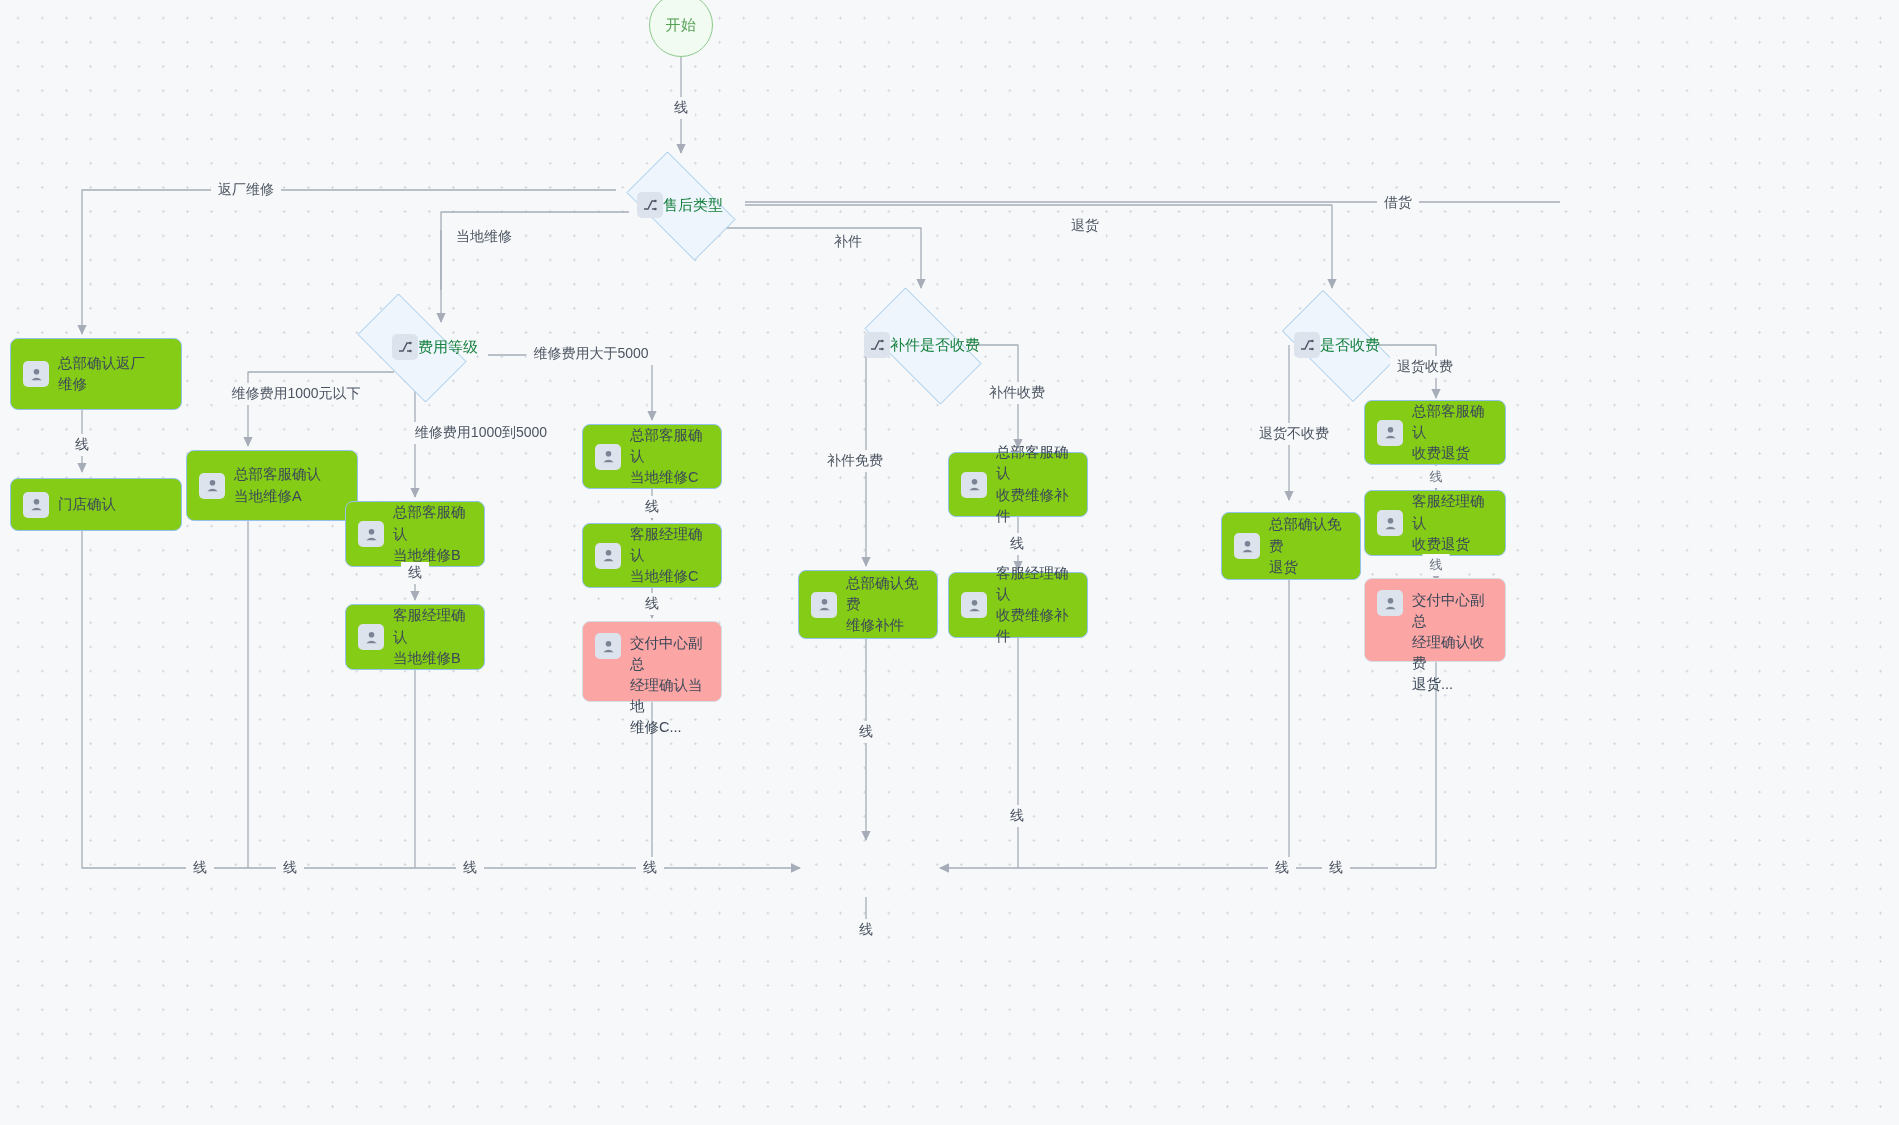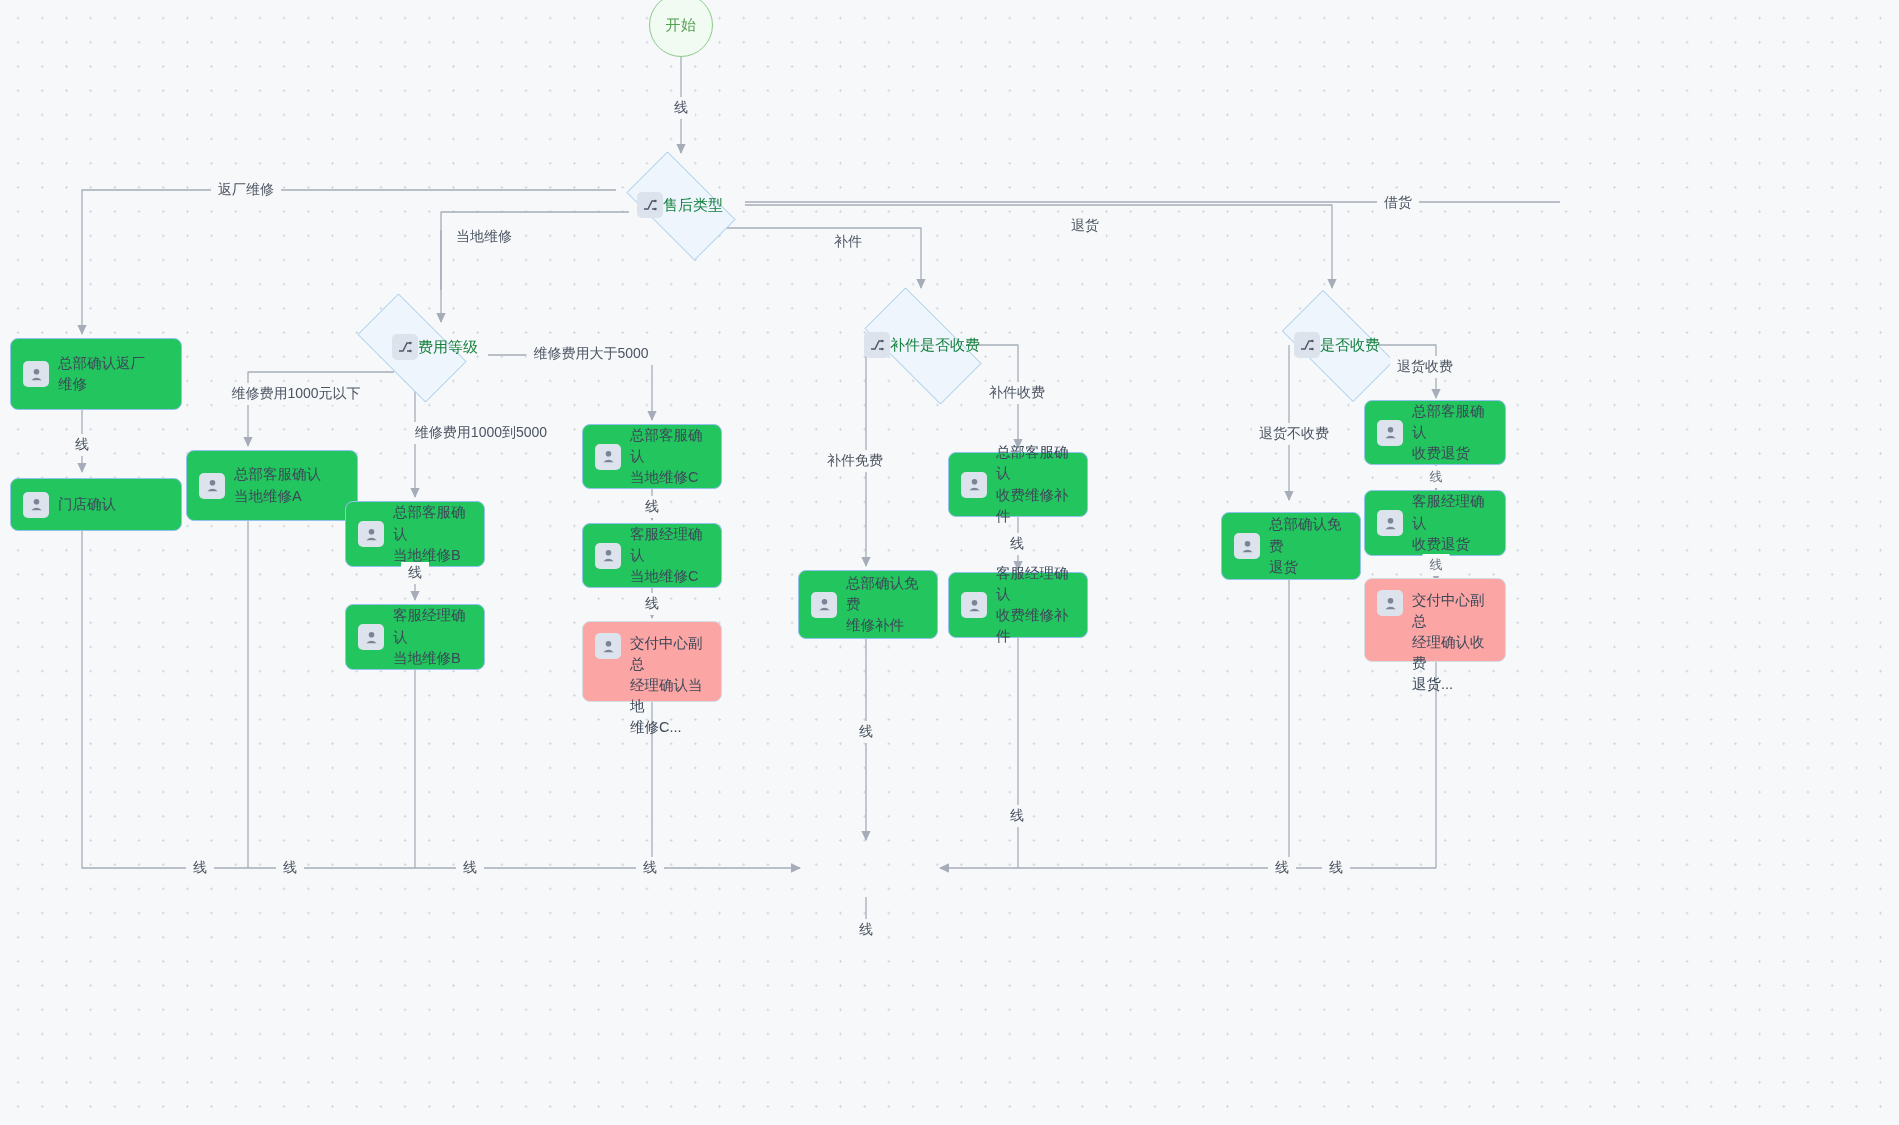--- a/index.html
+++ b/index.html
@@ -20,21 +20,21 @@
   .startnode{
     width:64px;height:64px;border-radius:50%;
     border:1.5px solid #8cc98c;background:#f2fbf2;
     display:flex;align-items:center;justify-content:center;
     color:#52a052;font-size:15px;letter-spacing:.5px;
   }
 
   
   .task{
     border:1px solid #93c3ea;border-radius:8px;
-    background:#22c55e;
+    background:#84cc16;
     display:flex;align-items:center;gap:9px;
     padding:11px 12px;box-sizing:border-box;
     color:#3c4858;font-size:14.5px;line-height:1.45;
   }
   .task.plain{background:#fca5a5;border-color:#d8dde3;}
   .task .label{flex:1;}
 
   .avatar{
     width:26px;height:26px;border-radius:5px;background:#dde3ec;
     display:flex;align-items:center;justify-content:center;flex:none;

